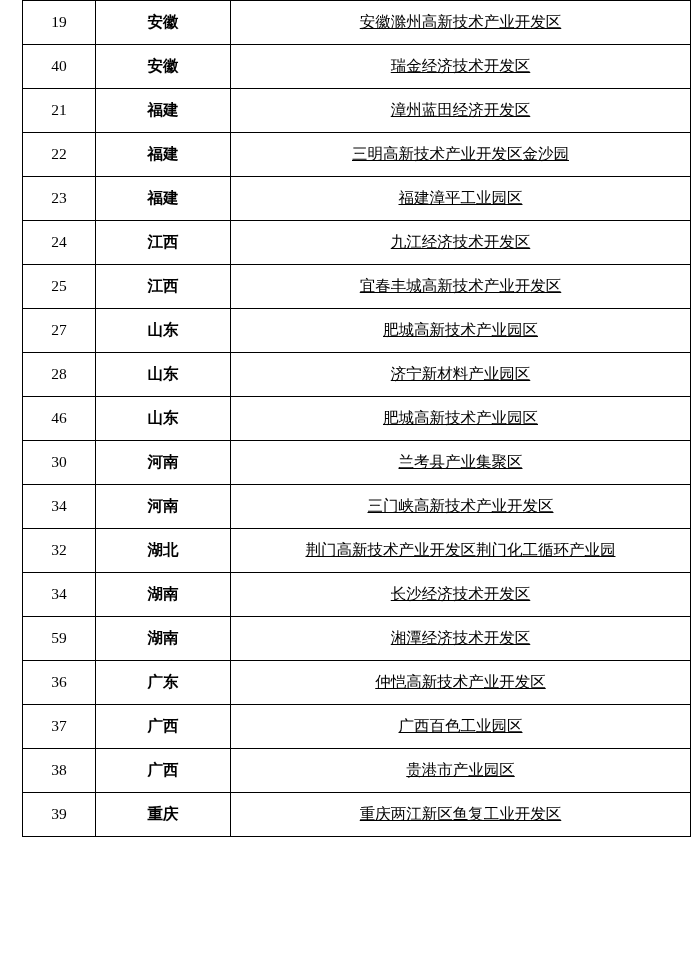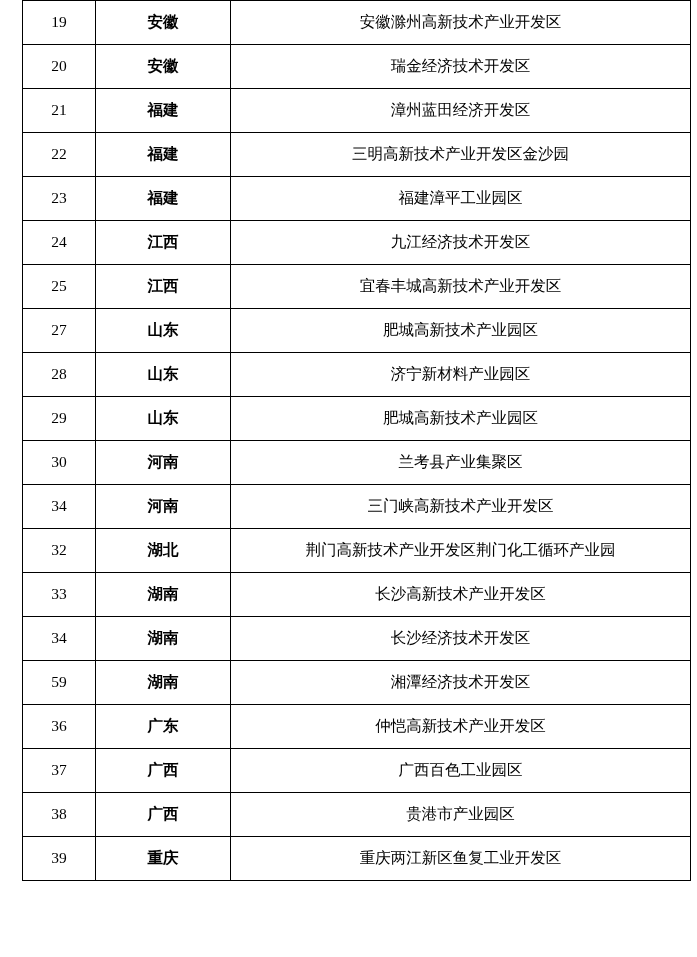--- a/index.html
+++ b/index.html
@@ -33,35 +33,35 @@
     vertical-align: middle;
     font-size: 15.5px;
     line-height: 1.2;
     height: 43px;
     padding: 0 2px;
     font-family: "Liberation Serif", "DejaVu Serif", serif;
     white-space: nowrap;
   }
   td.col-index { width: 68px; }
   td.col-province { width: 130px; font-weight: bold; }
-  td.col-name { width: 455px; }
+  td.col-name { width: 455px; text-decoration: underline; }
 </style>
 </head>
 <body>
 
 <div class="page">
   <table class="data-table">
     <tbody>
       <tr>
         <td class="col-index">19</td>
         <td class="col-province">安徽</td>
         <td class="col-name">安徽滁州高新技术产业开发区</td>
       </tr>
       <tr>
-        <td class="col-index">20</td>
+        <td class="col-index">40</td>
         <td class="col-province">安徽</td>
         <td class="col-name">瑞金经济技术开发区</td>
       </tr>
       <tr>
         <td class="col-index">21</td>
         <td class="col-province">福建</td>
         <td class="col-name">漳州蓝田经济开发区</td>
       </tr>
       <tr>
         <td class="col-index">22</td>
@@ -87,43 +87,38 @@
         <td class="col-index">27</td>
         <td class="col-province">山东</td>
         <td class="col-name">肥城高新技术产业园区</td>
       </tr>
       <tr>
         <td class="col-index">28</td>
         <td class="col-province">山东</td>
         <td class="col-name">济宁新材料产业园区</td>
       </tr>
       <tr>
-        <td class="col-index">29</td>
+        <td class="col-index">46</td>
         <td class="col-province">山东</td>
         <td class="col-name">肥城高新技术产业园区</td>
       </tr>
       <tr>
         <td class="col-index">30</td>
         <td class="col-province">河南</td>
         <td class="col-name">兰考县产业集聚区</td>
       </tr>
       <tr>
         <td class="col-index">34</td>
         <td class="col-province">河南</td>
         <td class="col-name">三门峡高新技术产业开发区</td>
       </tr>
       <tr>
         <td class="col-index">32</td>
         <td class="col-province">湖北</td>
         <td class="col-name">荆门高新技术产业开发区荆门化工循环产业园</td>
-      </tr>
-      <tr>
-        <td class="col-index">33</td>
-        <td class="col-province">湖南</td>
-        <td class="col-name">长沙高新技术产业开发区</td>
       </tr>
       <tr>
         <td class="col-index">34</td>
         <td class="col-province">湖南</td>
         <td class="col-name">长沙经济技术开发区</td>
       </tr>
       <tr>
         <td class="col-index">59</td>
         <td class="col-province">湖南</td>
         <td class="col-name">湘潭经济技术开发区</td>

